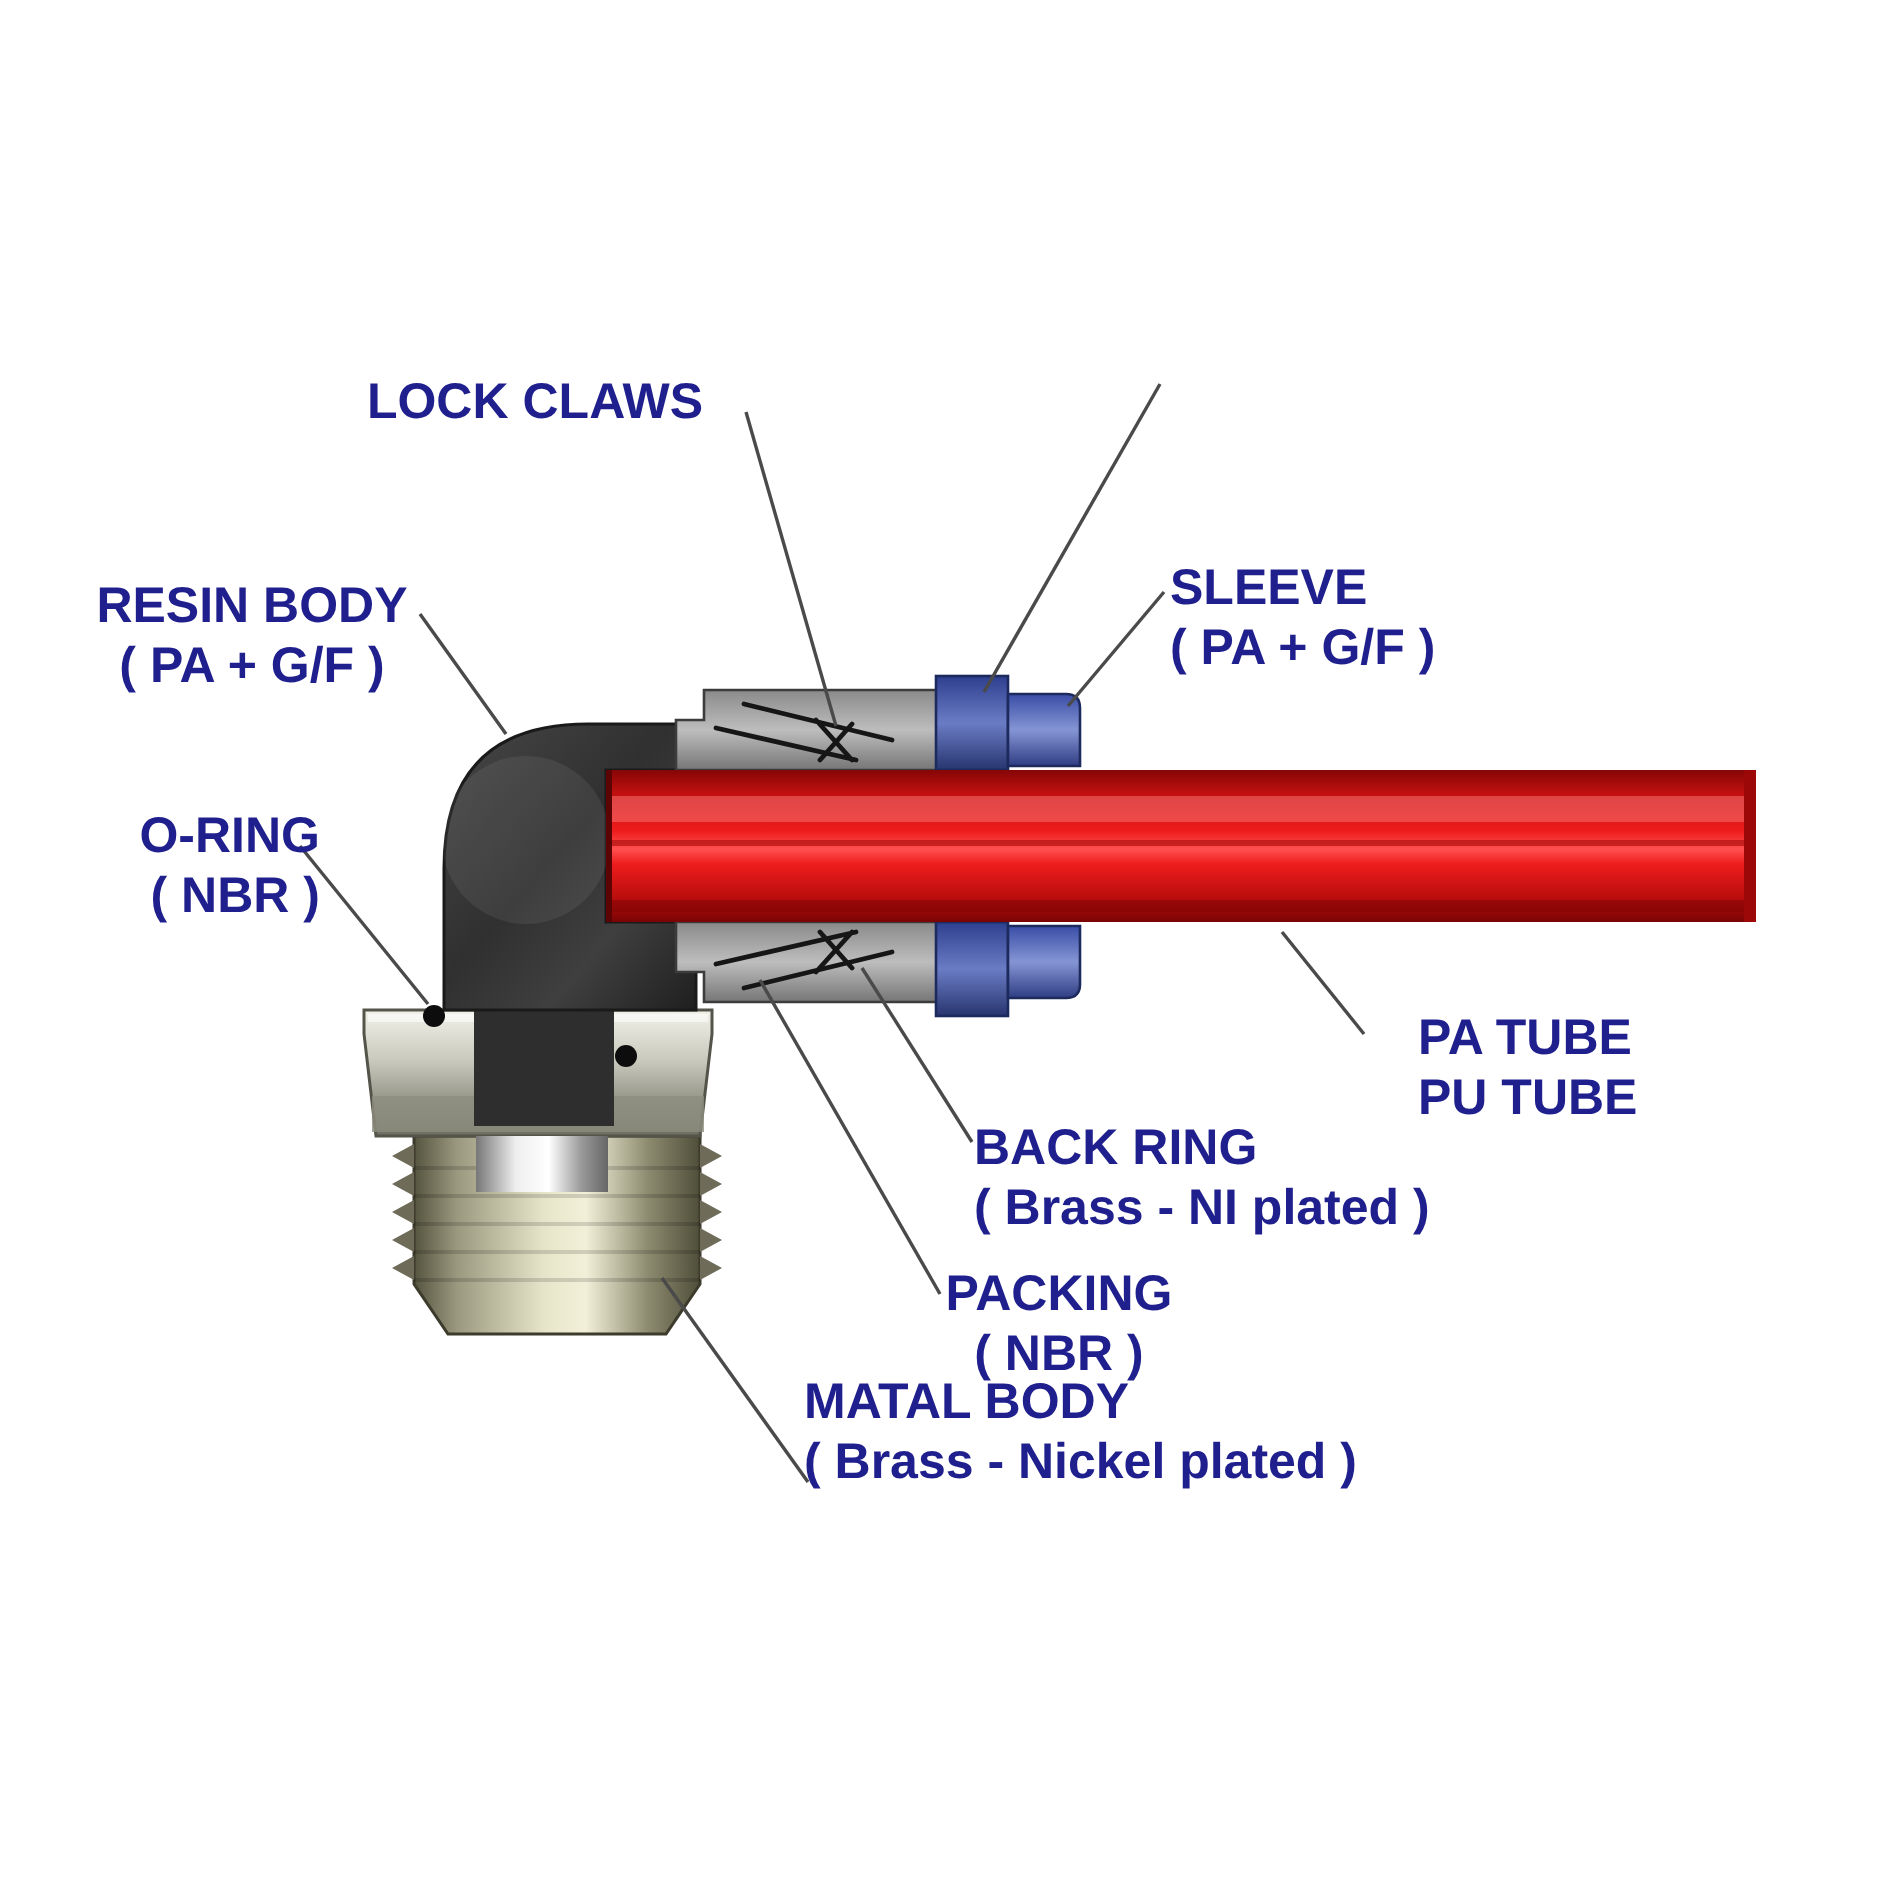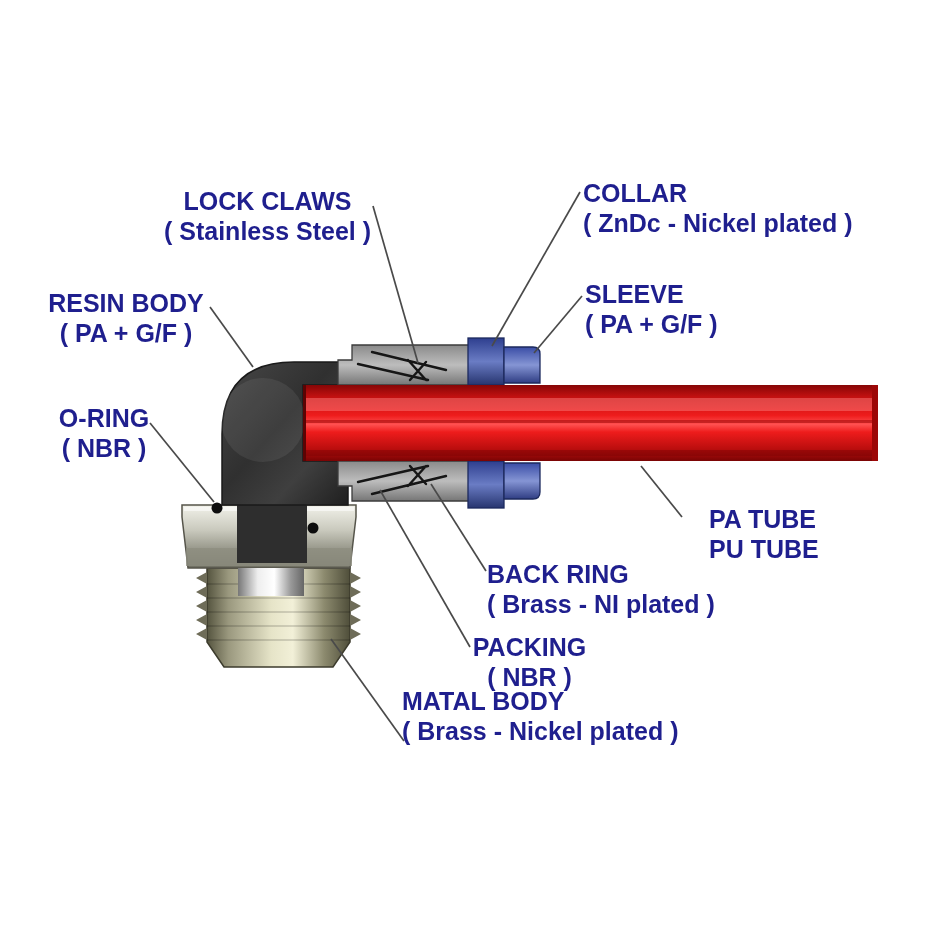--- a/index.html
+++ b/index.html
@@ -135,39 +135,34 @@
       <line x1="150" y1="423" x2="214" y2="502"></line>
       <line x1="682" y1="517" x2="641" y2="466"></line>
       <line x1="486" y1="571" x2="431" y2="484"></line>
       <line x1="470" y1="647" x2="380" y2="490"></line>
       <line x1="404" y1="741" x2="331" y2="639"></line>
     </g>
   </svg>
 
   <div class="label center" style="left:160px;top:186px;width:215px;">
     <div>LOCK CLAWS</div>
-    <div>( Stainless Steel )</div>
   </div>
 
-  <div class="label" style="left:583px;top:178px;">
-    <div>COLLAR</div>
-    <div>( ZnDc - Nickel plated )</div>
-  </div>
 
   <div class="label" style="left:585px;top:279px;">
     <div>SLEEVE</div>
     <div>( PA + G/F )</div>
   </div>
 
   <div class="label center" style="left:40px;top:288px;width:172px;">
     <div>RESIN BODY</div>
     <div>( PA + G/F )</div>
   </div>
 
-  <div class="label center" style="left:48px;top:403px;width:112px;">
+  <div class="label center" style="left:48px;top:403px;width:112px;text-align:right;">
     <div>O-RING</div>
     <div>( NBR )</div>
   </div>
 
   <div class="label" style="left:685px;top:504px;margin-left:24px;">
     <div>PA TUBE</div>
     <div>PU TUBE</div>
   </div>
 
   <div class="label" style="left:487px;top:559px;">

